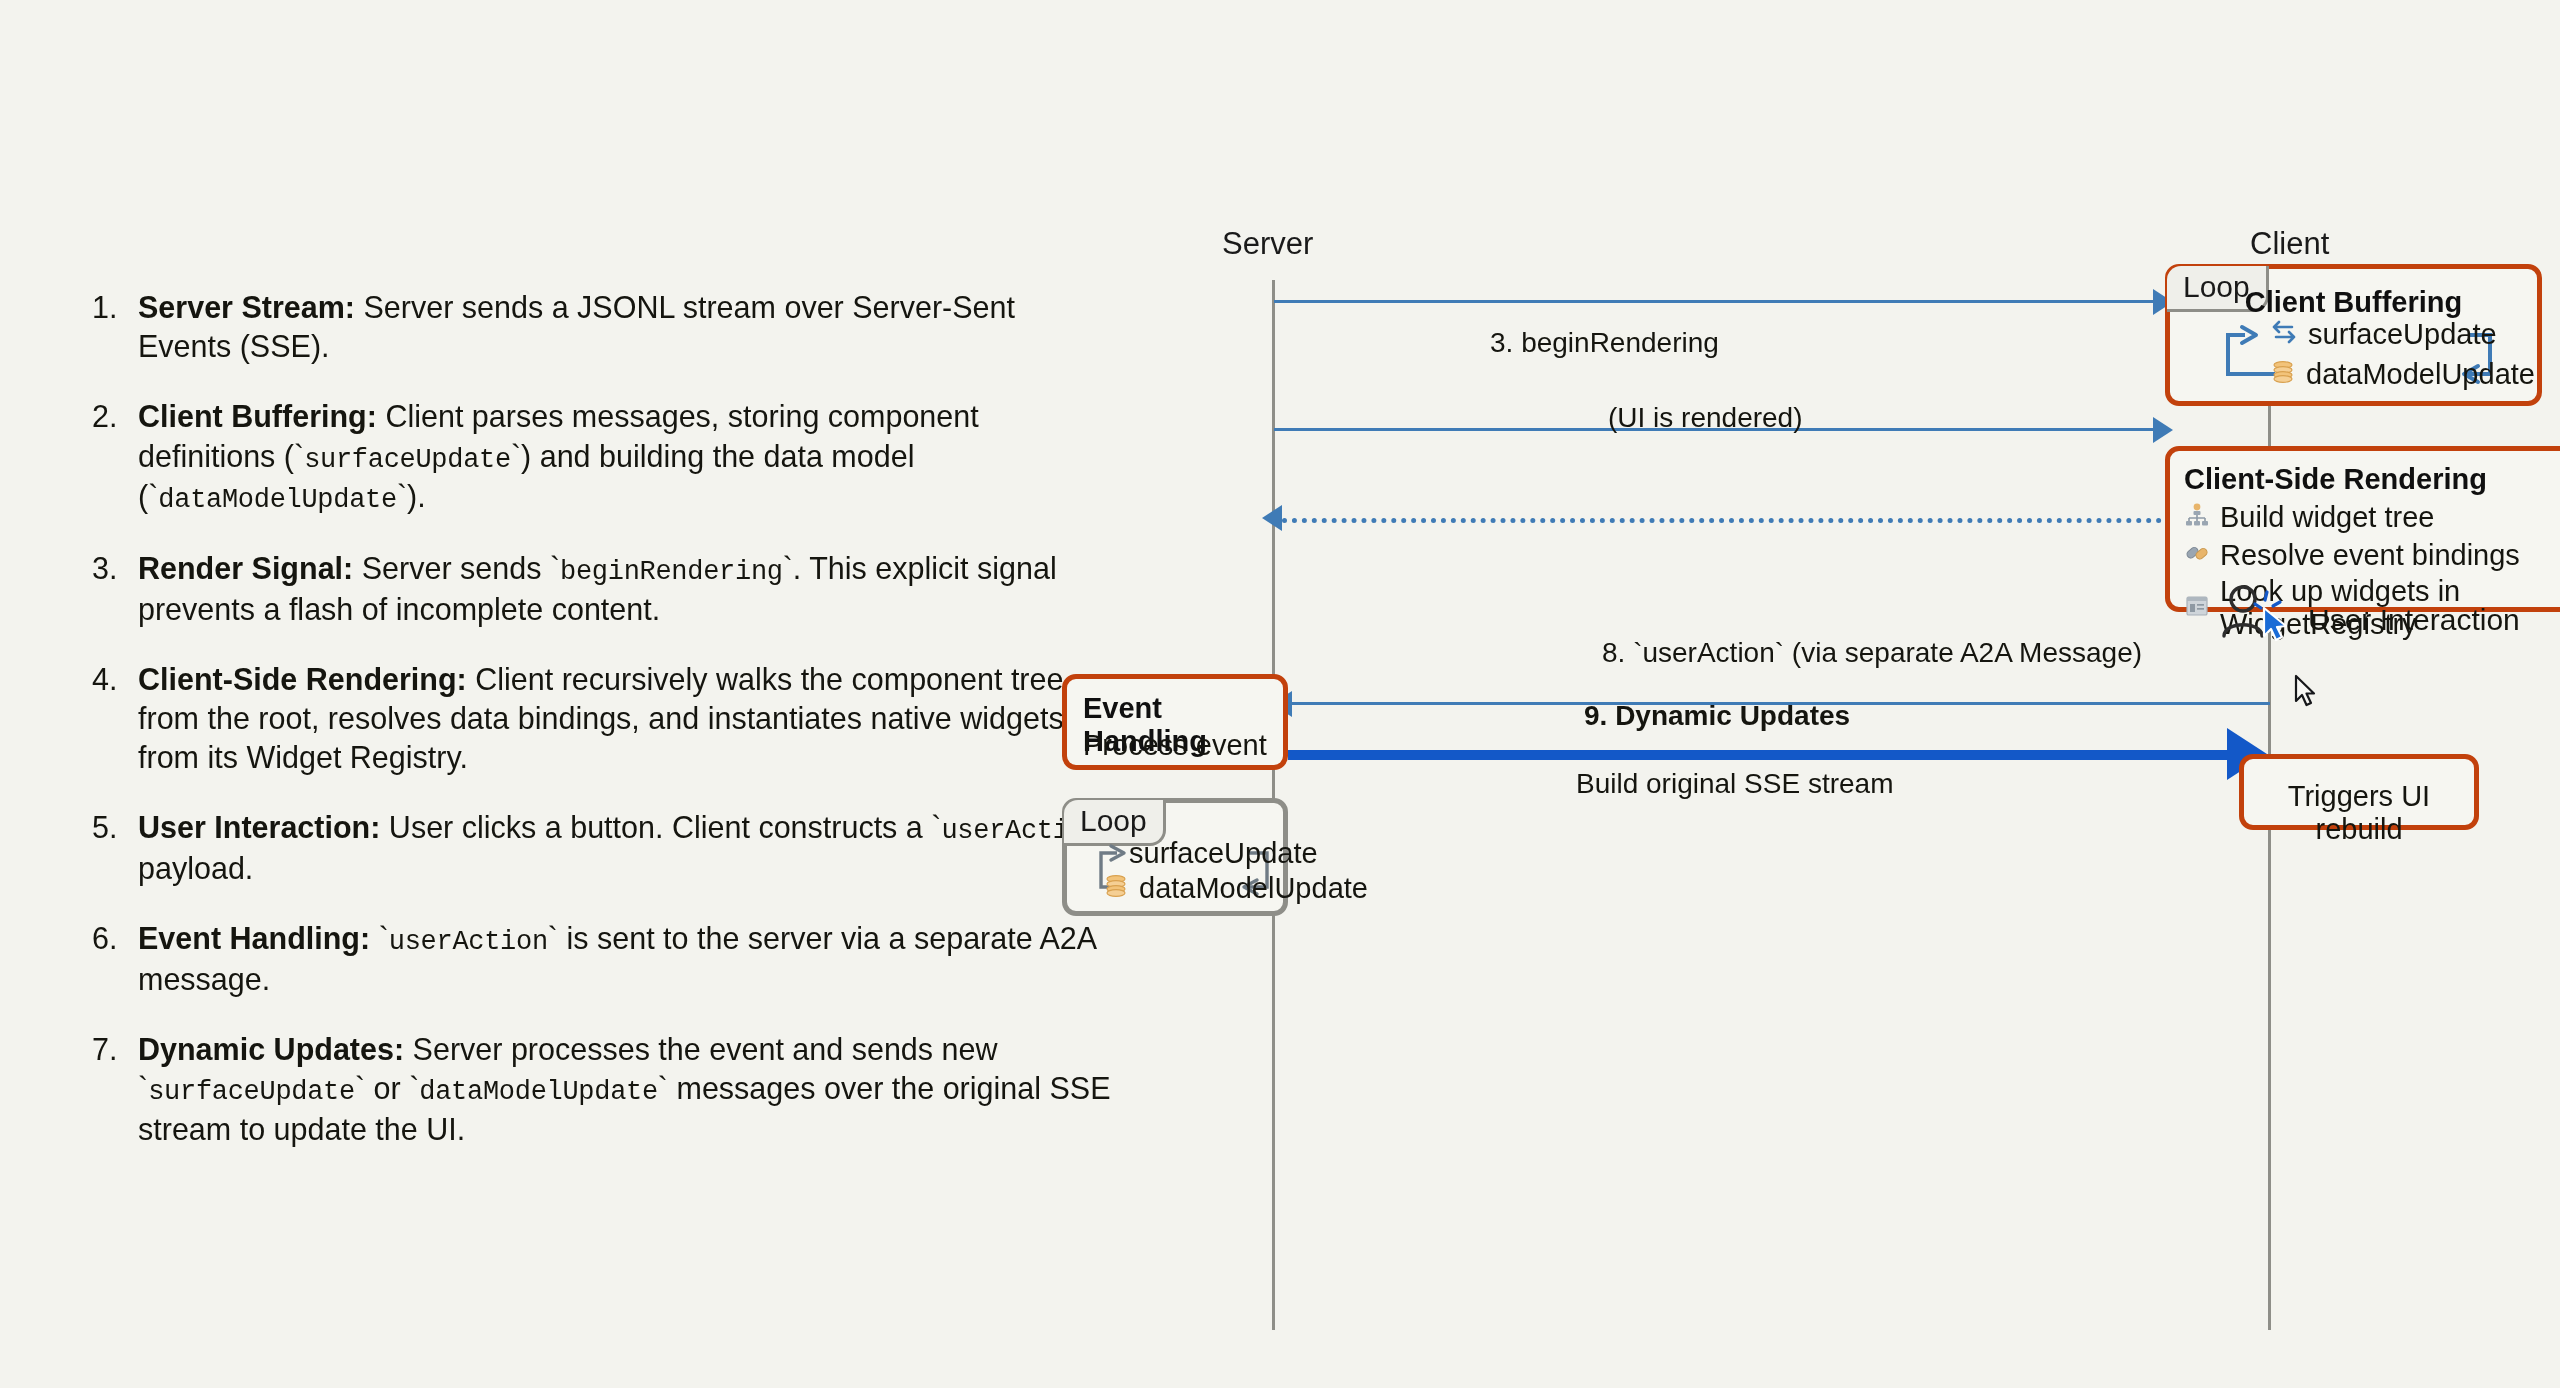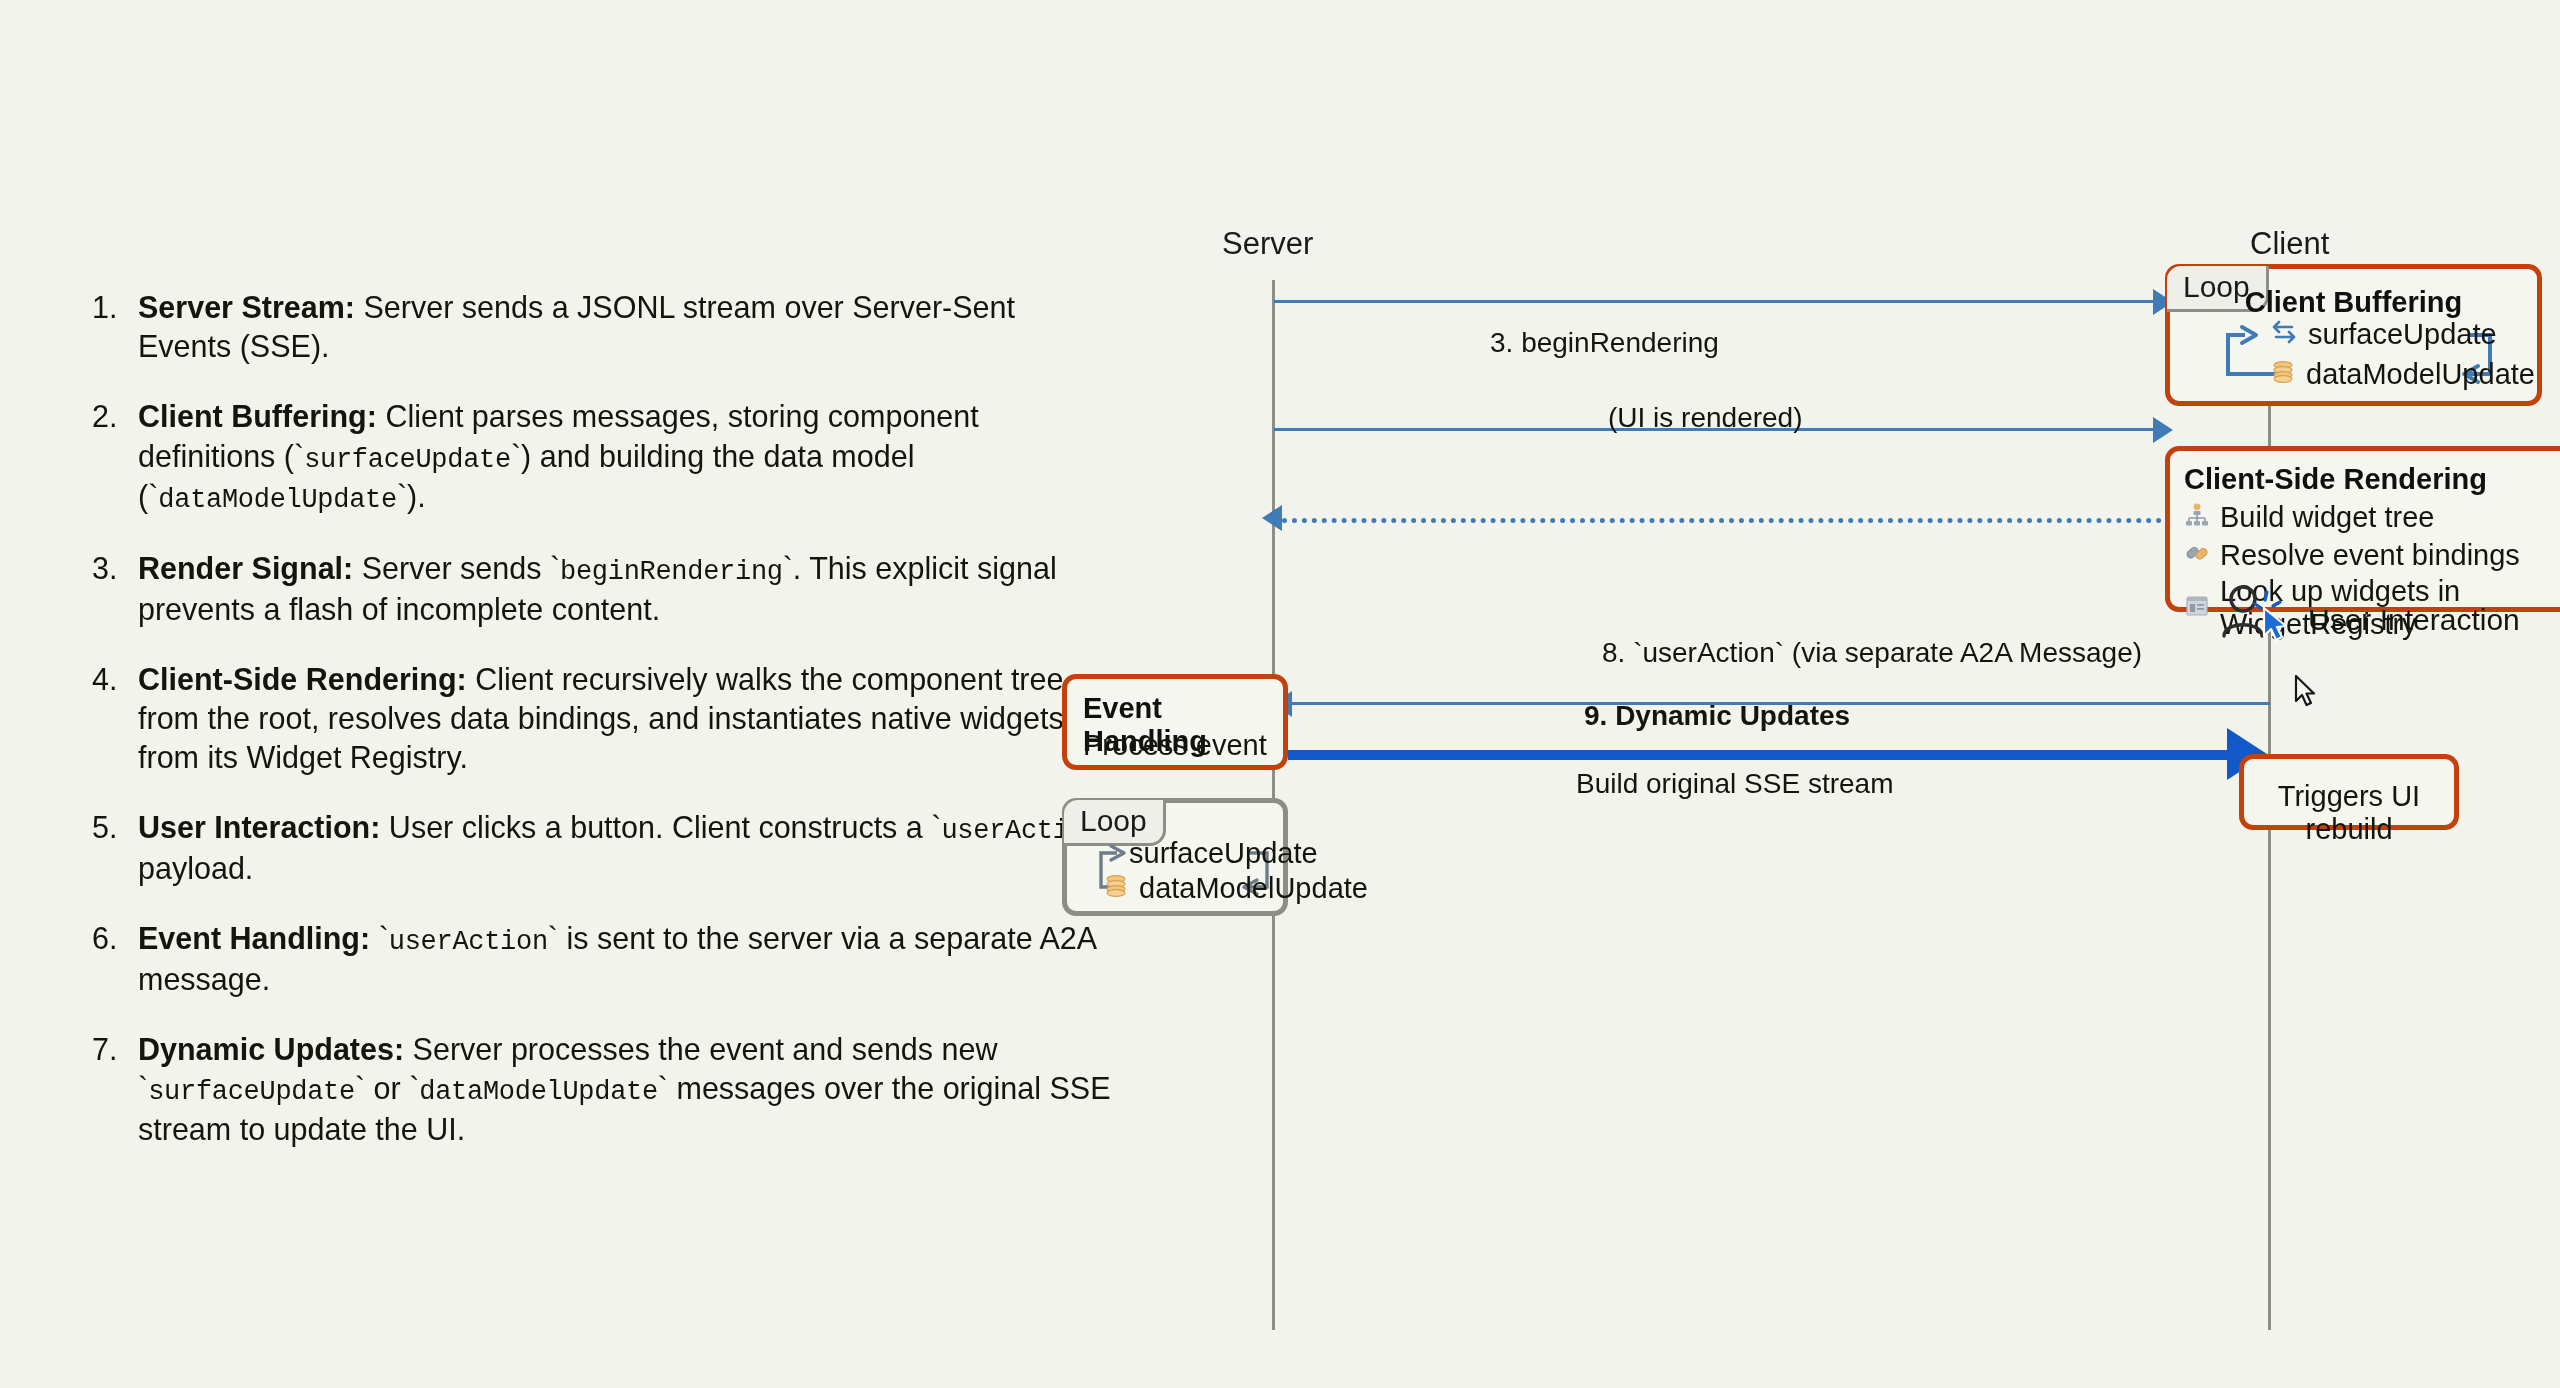--- a/index.html
+++ b/index.html
@@ -310,18 +310,18 @@
       </div>
     </div>
 
     <div class="msg-label bold" style="left:524px;top:470px;">9. Dynamic Updates</div>
     <div class="msg-line" style="left:228px;width:940px;top:524px;">
       <div class="bar thick"></div>
       <div class="arrowhead ah-right big" style="right:-39px;top:-26px;"></div>
     </div>
     <div class="msg-label" style="left:516px;top:538px;">Build original SSE stream</div>
 
-    <div class="nbox" style="left:1179px;top:488px;width:220px;height:76px;">
+    <div class="nbox" style="left:1179px;top:488px;width:240px;height:76px;">
       <div style="position:absolute;left:0;right:0;top:21px;text-align:center;font-size:29px;color:#15150f;">Triggers UI rebuild</div>
     </div>
 
   </div>
 </div>
 
 </body></html>

